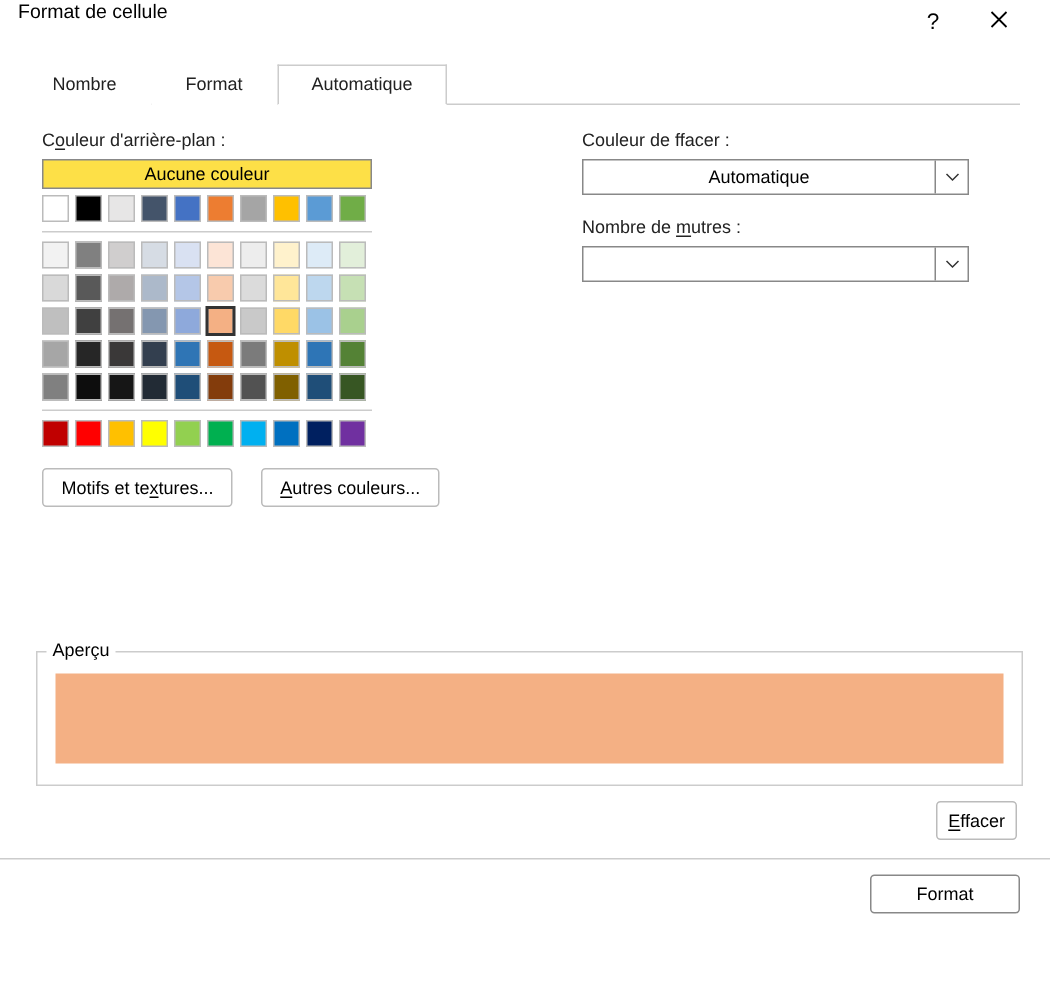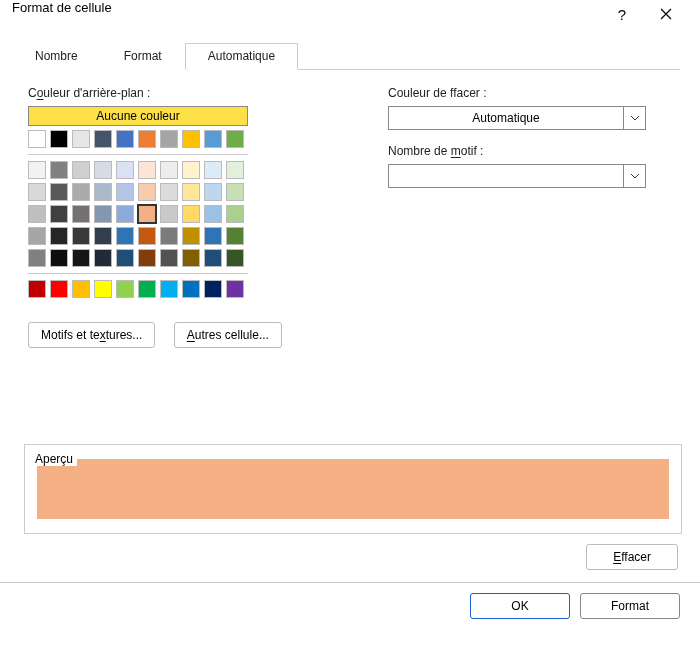--- a/index.html
+++ b/index.html
@@ -12,26 +12,26 @@
   .tab.active { border-color: #ccc; background: #fff; border-bottom: 1px solid #fff; }
   .content { display: flex; padding: 16px 18px 0 28px; }
   .col-left { width: 330px; }
   .col-right { flex:1; padding-left: 30px; }
   .lbl { font-size: 12px; color: #222; margin-bottom: 6px; }
   .nocolor-btn { width: 220px; height: 20px; border:1px solid #888; font-size:12px; text-align:center; line-height:18px; margin-bottom:4px; background:#fde047; }
   .swatch-row { display:flex; gap:4px; margin-bottom:4px; }
   .sw { width:18px; height:18px; border:1px solid #bbb; }
   .sw.sel { outline:2px solid #333; outline-offset:-1px; }
   .sep { width:220px; border-top:1px solid #ccc; margin:6px 0; }
-  .btn { display:inline-block; border:1px solid #bbb; border-radius:3px; font-size:12px; padding:5px 12px; background:#fff; margin-right:14px; margin-top:20px; }
+  .btn { display:inline-block; border:1px solid #bbb; border-radius:3px; font-size:12px; padding:5px 12px; background:#fff; margin-right:14px; margin-top:10px; }
   .dropdown { display:flex; width:258px; height:24px; border:1px solid #888; }
   .dropdown .val { flex:1; text-align:center; font-size:12px; line-height:22px; }
   .dd-btn { width:22px; border-left:1px solid #888; display:flex; align-items:center; justify-content:center; }
   .preview-frame { margin: 96px 18px 0 24px; border:1px solid #ccc; padding-top:0; position:relative; }
-  .preview-lbl { position:absolute; top:-9px; left:6px; background:#fff; padding:0 4px; font-size:12px;margin-top:16px; }
+  .preview-lbl { position:absolute; top:-9px; left:6px; background:#fff; padding:0 4px; font-size:12px; }
   .preview-box { margin:14px 12px 14px 12px; height:60px; }
   .actions-right { text-align:right; margin:10px 22px 0 0; }
   .bottom-sep { border-top:1px solid #ccc; margin:12px 0 10px 0; }
   .footer { display:flex; justify-content:flex-end; gap:10px; padding-right:20px; }
   .footer .btn2 { width:100px; height:26px; border:1px solid #888; border-radius:3px; font-size:12px; text-align:center; line-height:24px; background:#fff; }
   .footer .btn2.primary { border-color:#1a5fcf; }
   .u { text-decoration:underline; text-decoration-thickness:1px; text-underline-offset:2px; }
   svg.chev { width:10px; height:10px; }
 </style>
 </head>
@@ -140,52 +140,51 @@
           <div class="sw" style="background: rgb(146, 208, 80);"></div>
           <div class="sw" style="background: rgb(0, 176, 80);"></div>
           <div class="sw" style="background: rgb(0, 176, 240);"></div>
           <div class="sw" style="background: rgb(0, 112, 192);"></div>
           <div class="sw" style="background: rgb(0, 32, 96);"></div>
           <div class="sw" style="background: rgb(112, 48, 160);"></div>
         </div>
       </div>
     <div>
       <span class="btn"><span>Motifs et te</span><span class="u">x</span><span>tures...</span></span>
-      <span class="btn"><span class="u">A</span><span>utres cellule...</span></span>
+      <span class="btn"><span class="u">A</span><span>utres couleurs...</span></span>
     </div>
   </div>
   <div class="col-right">
     <div class="lbl">Couleur de ffacer :</div>
     <div class="dropdown">
       <div class="val">Automatique</div>
       <div class="dd-btn">
           <svg class="chev" viewBox="0 0 10 10">
             <path d="M1 3 L5 7 L9 3" stroke="#333" fill="none"></path>
           </svg>
         </div>
     </div>
-    <div class="lbl" style="margin-top:14px"><span>Nombre de </span><span class="u">m</span><span>otif :</span></div>
+    <div class="lbl" style="margin-top:14px"><span>Nombre de </span><span class="u">m</span><span>utres :</span></div>
     <div class="dropdown">
       <div class="val"></div>
       <div class="dd-btn">
           <svg class="chev" viewBox="0 0 10 10">
             <path d="M1 3 L5 7 L9 3" stroke="#333" fill="none"></path>
           </svg>
         </div>
     </div>
   </div>
 </div>
 
 <div class="preview-frame">
   <span class="preview-lbl">Aperçu</span>
   <div class="preview-box" id="preview-box" style="background: rgb(244, 176, 132);"></div>
 </div>
 
 <div class="actions-right">
-  <span class="btn" style="margin:0;padding:5px 26px"><span class="u">E</span><span>ffacer</span></span>
+  <span class="btn" style="margin:0;padding:5px 7px"><span class="u">E</span><span>ffacer</span></span>
 </div>
 
 <div class="bottom-sep"></div>
 
 <div class="footer">
-  <div class="btn2 primary">OK</div>
   <div class="btn2">Format</div>
 </div>
 
 </body></html>

